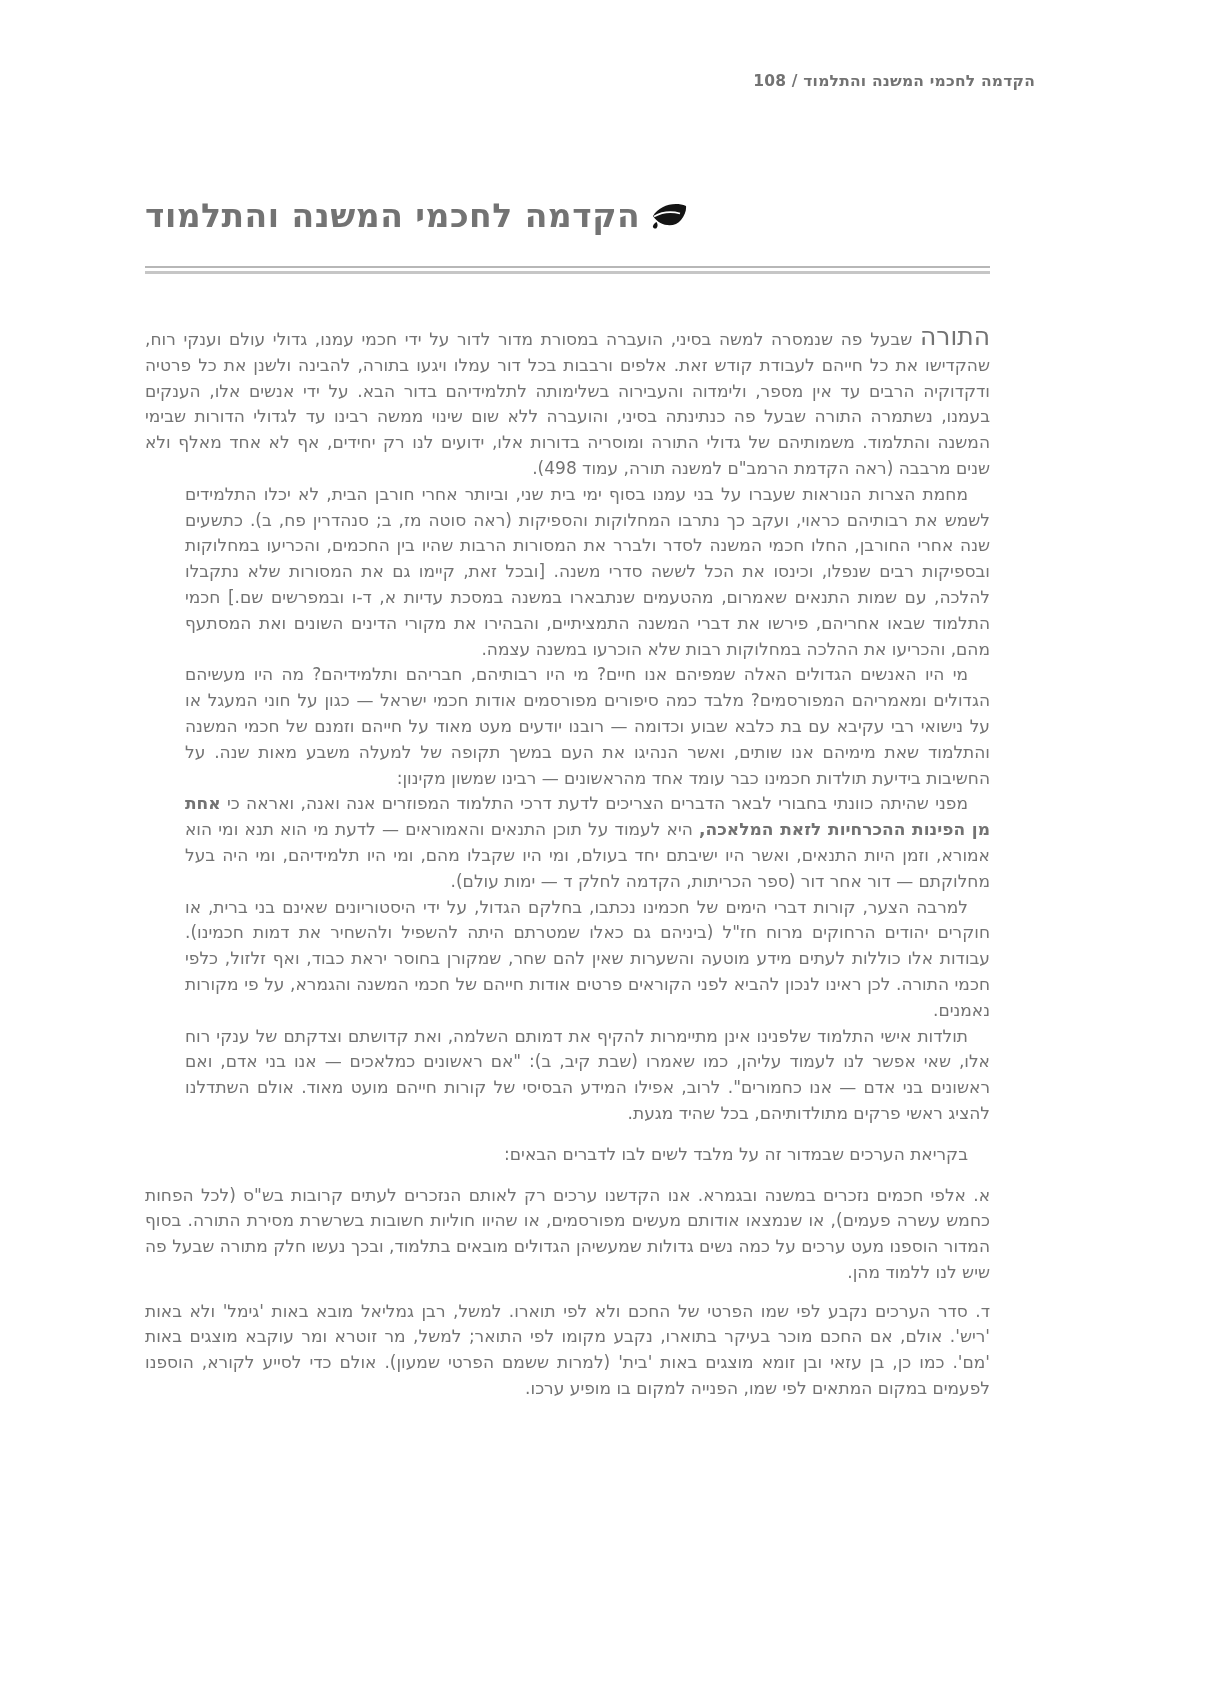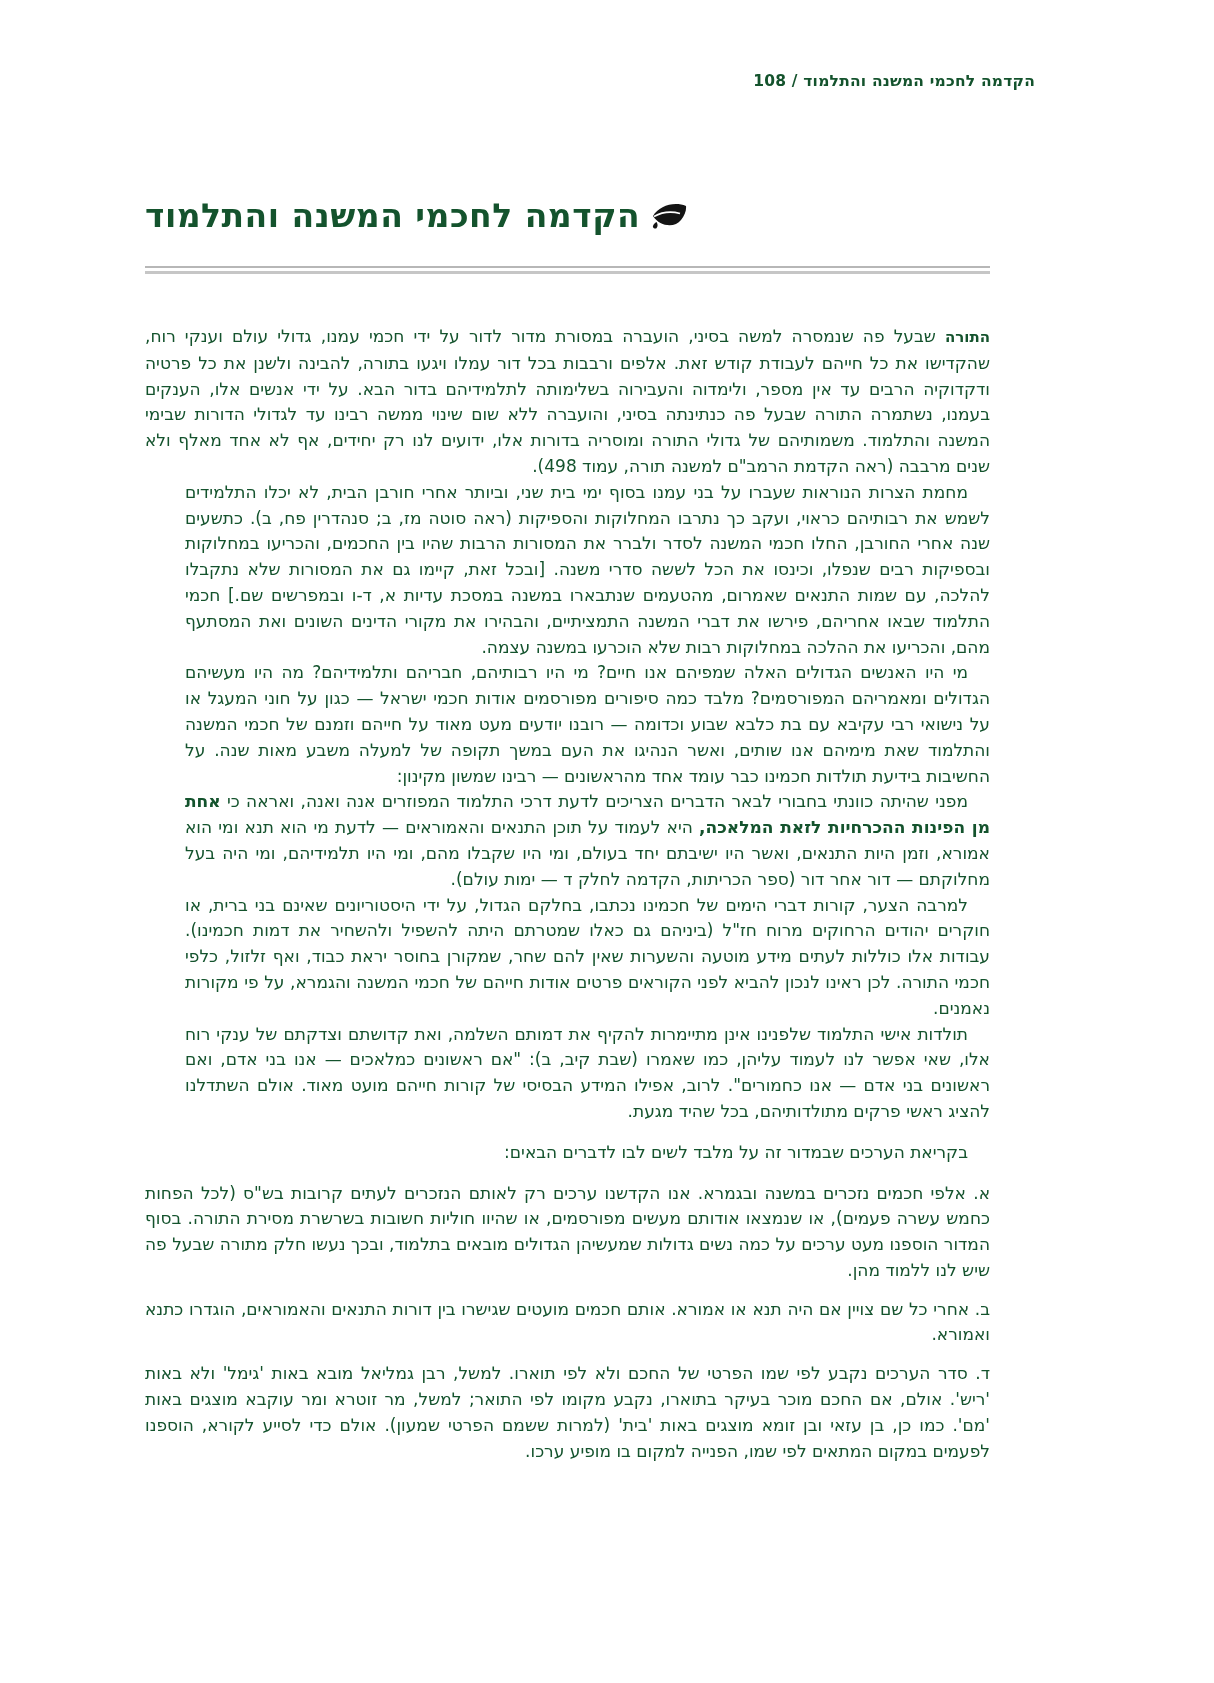--- a/index.html
+++ b/index.html
@@ -2,21 +2,21 @@
 <html lang="he"><head>
 <meta charset="utf-8">
 <style>
   html,body { margin:0; padding:0; background:#e8e8e8; }
   .page {
     position: relative;
     width: 1214px;
     height: 1683px;
     margin: 0 auto;
     background: #ffffff;
-    color: #14532d;
+    color: #737373;
     font-family: "DejaVu Sans", sans-serif;
     direction: rtl;
     overflow: hidden;
     box-sizing: border-box;
     padding: 70px 224px 0 145px;
   }
   .running-header {
     text-align: right;
     margin-left: 0;
     margin-right: -45px;
@@ -47,22 +47,22 @@
   }
   .body {
     margin-top: 50px;
     font-size: 17px;
     line-height: 25.8px;
     text-align: justify;
   }
   .body p { margin: 0; }
   .body p.ind { text-indent: 22px; margin-left: 40px; }
   .lead {
-    font-weight: bold;
-    font-size: 15px;
+    font-weight: normal;
+    font-size: 25px;
   }
   .bold { font-weight: bold; }
   .note { margin: 15px 0 !important; }
   .item { margin-top: 13px !important; }
 </style>
 </head>
 <body>
 
 <div class="page">
 
@@ -90,17 +90,16 @@
 
     <p class="ind"><span>מפני שהיתה כוונתי בחבורי לבאר הדברים הצריכים לדעת דרכי התלמוד המפוזרים אנה ואנה, ואראה כי</span> <span class="bold">אחת מן הפינות ההכרחיות לזאת המלאכה,</span> <span>היא לעמוד על תוכן התנאים והאמוראים — לדעת מי הוא תנא ומי הוא אמורא, וזמן היות התנאים, ואשר היו ישיבתם יחד בעולם, ומי היו שקבלו מהם, ומי היו תלמידיהם, ומי היה בעל מחלוקתם — דור אחר דור (ספר הכריתות, הקדמה לחלק ד — ימות עולם).</span></p>
 
     <p class="ind">למרבה הצער, קורות דברי הימים של חכמינו נכתבו, בחלקם הגדול, על ידי היסטוריונים שאינם בני ברית, או חוקרים יהודים הרחוקים מרוח חז"ל (ביניהם גם כאלו שמטרתם היתה להשפיל ולהשחיר את דמות חכמינו). עבודות אלו כוללות לעתים מידע מוטעה והשערות שאין להם שחר, שמקורן בחוסר יראת כבוד, ואף זלזול, כלפי חכמי התורה. לכן ראינו לנכון להביא לפני הקוראים פרטים אודות חייהם של חכמי המשנה והגמרא, על פי מקורות נאמנים.</p>
 
     <p class="ind">תולדות אישי התלמוד שלפנינו אינן מתיימרות להקיף את דמותם השלמה, ואת קדושתם וצדקתם של ענקי רוח אלו, שאי אפשר לנו לעמוד עליהן, כמו שאמרו (שבת קיב, ב): "אם ראשונים כמלאכים — אנו בני אדם, ואם ראשונים בני אדם — אנו כחמורים". לרוב, אפילו המידע הבסיסי של קורות חייהם מועט מאוד. אולם השתדלנו להציג ראשי פרקים מתולדותיהם, בכל שהיד מגעת.</p>
 
     <p class="ind note">בקריאת הערכים שבמדור זה על מלבד לשים לבו לדברים הבאים:</p>
 
     <p class="item">א. אלפי חכמים נזכרים במשנה ובגמרא. אנו הקדשנו ערכים רק לאותם הנזכרים לעתים קרובות בש"ס (לכל הפחות כחמש עשרה פעמים), או שנמצאו אודותם מעשים מפורסמים, או שהיוו חוליות חשובות בשרשרת מסירת התורה. בסוף המדור הוספנו מעט ערכים על כמה נשים גדולות שמעשיהן הגדולים מובאים בתלמוד, ובכך נעשו חלק מתורה שבעל פה שיש לנו ללמוד מהן.</p>
-    <p class="item">ב. אחרי כל שם צויין אם היה תנא או אמורא. אותם חכמים מועטים שגישרו בין דורות התנאים והאמוראים, הוגדרו כתנא ואמורא.</p>
     <p class="item">ד. סדר הערכים נקבע לפי שמו הפרטי של החכם ולא לפי תוארו. למשל, רבן גמליאל מובא באות 'גימל' ולא באות 'ריש'. אולם, אם החכם מוכר בעיקר בתוארו, נקבע מקומו לפי התואר; למשל, מר זוטרא ומר עוקבא מוצגים באות 'מם'. כמו כן, בן עזאי ובן זומא מוצגים באות 'בית' (למרות ששמם הפרטי שמעון). אולם כדי לסייע לקורא, הוספנו לפעמים במקום המתאים לפי שמו, הפנייה למקום בו מופיע ערכו.</p>
 
   </div>
 </div>
 
 </body></html>

